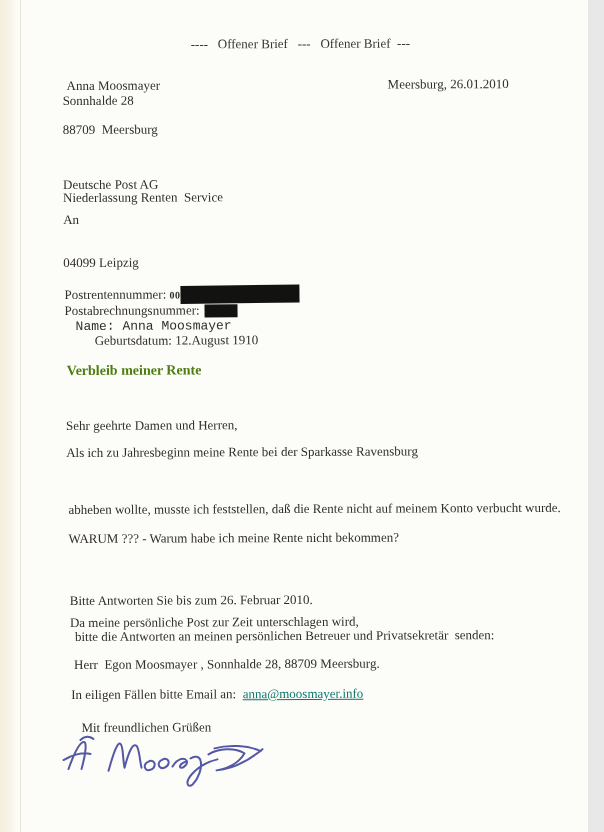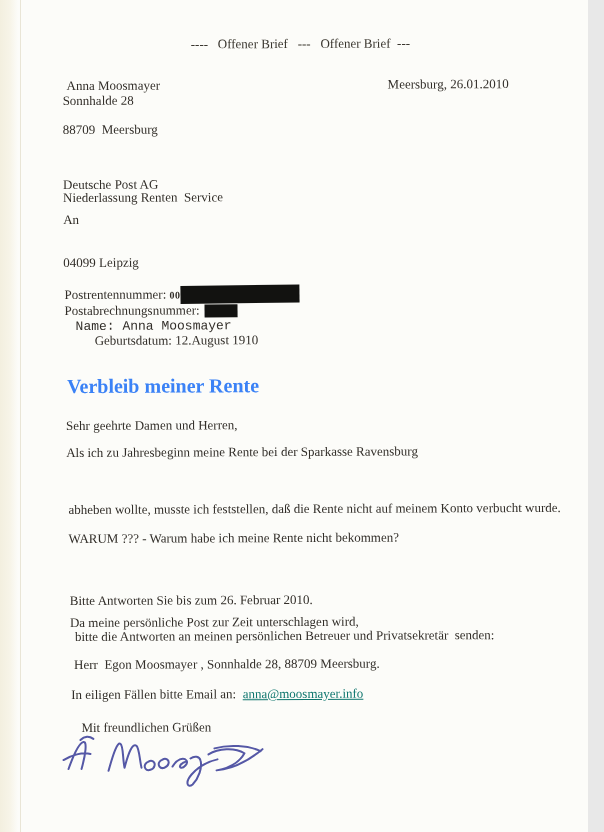--- a/index.html
+++ b/index.html
@@ -27,21 +27,21 @@
   .sender-street{left:64px;top:92px;}
   .sender-city{left:64px;top:121px;}
   .an-line{left:64px;top:163px;margin-top:48px;}
   .recipient1{left:64px;top:176px;text-align:center;}
   .recipient2{left:64px;top:189px;}
   .recipient-city{left:64px;top:218px;margin-top:36px;}
   .postab-line{left:65px;top:254px;margin-top:48px;}
   .postrenten-line{left:65px;top:286px;}
   .name-line{left:76px;top:318px;font-family:Liberation Mono, monospace;}
   .birthdate-line{left:58px;top:332px;margin-left:37px;}
-  .subject{left:67px;top:378px;font-weight:bold;font-size:20px;color:#3b82f6;}
+  .subject{left:67px;top:362px;font-weight:bold;font-size:14px;color:#4d7c0f;}
   .salutation{left:66px;top:417px;}
   .p1{left:66px;top:444px;}
   .kto-line{left:63px;top:471px;}
   .p2{left:68px;top:501px;}
   .p3{left:68px;top:530px;}
   .p4{left:69px;top:592px;}
   .p5a{left:69px;top:614px;}
   .p5b{left:74px;top:628px;}
   .p6{left:73px;top:656px;}
   .email-line{left:70px;top:686px;}

